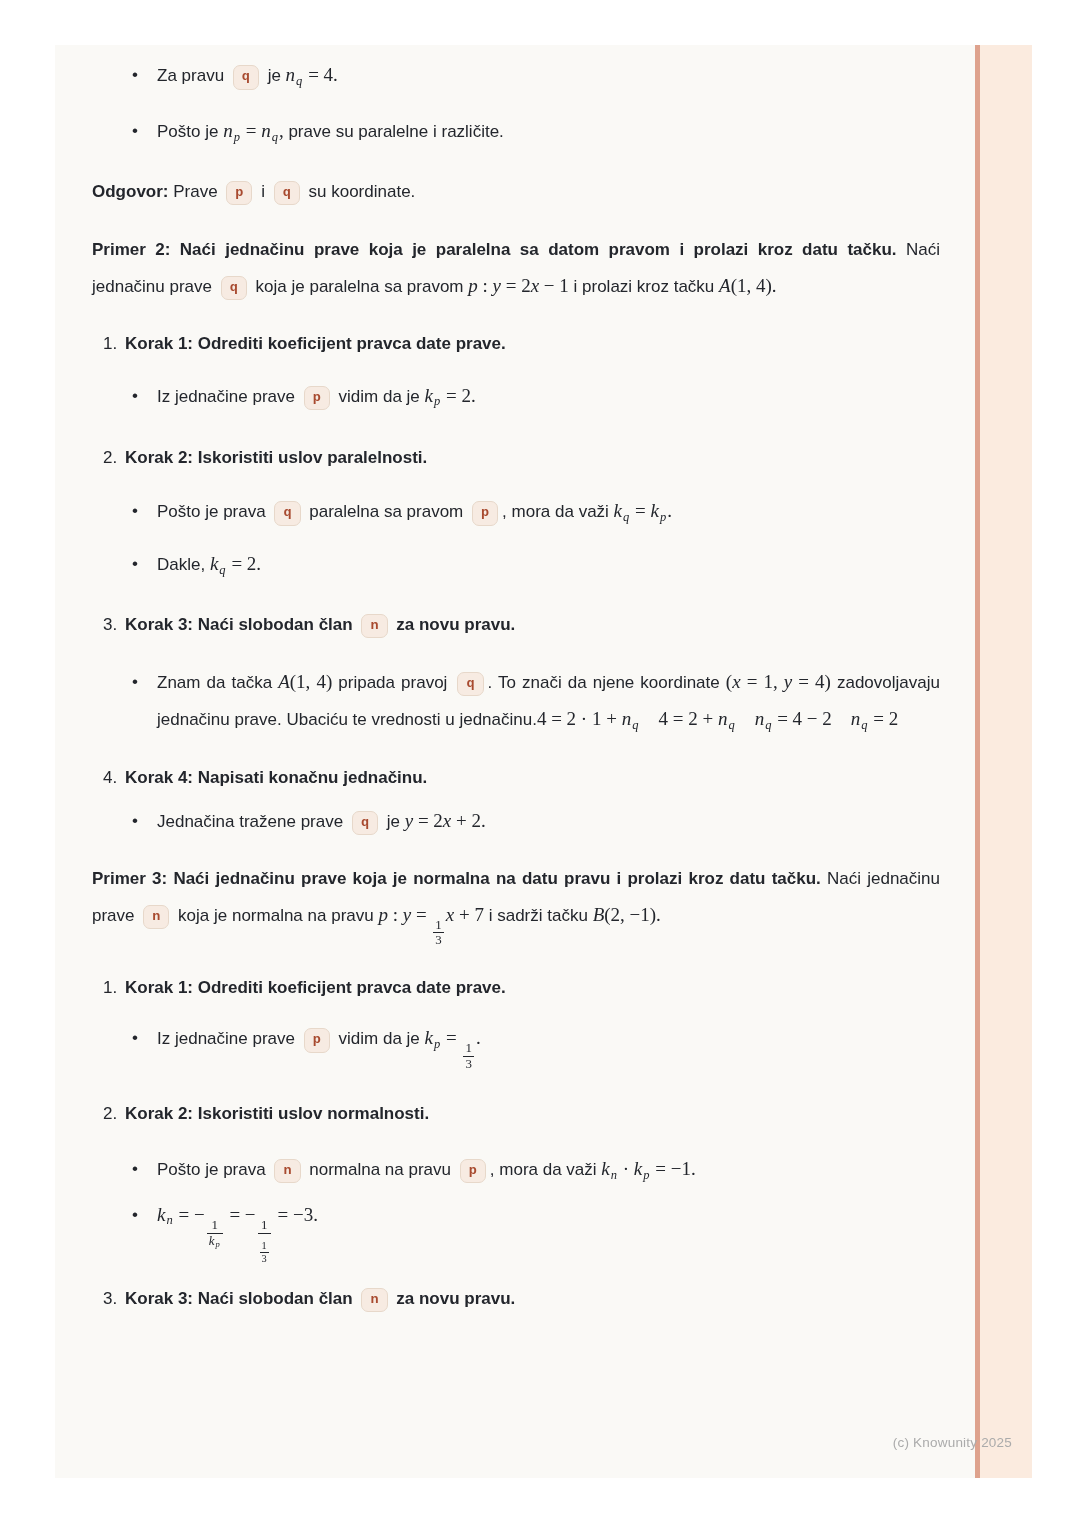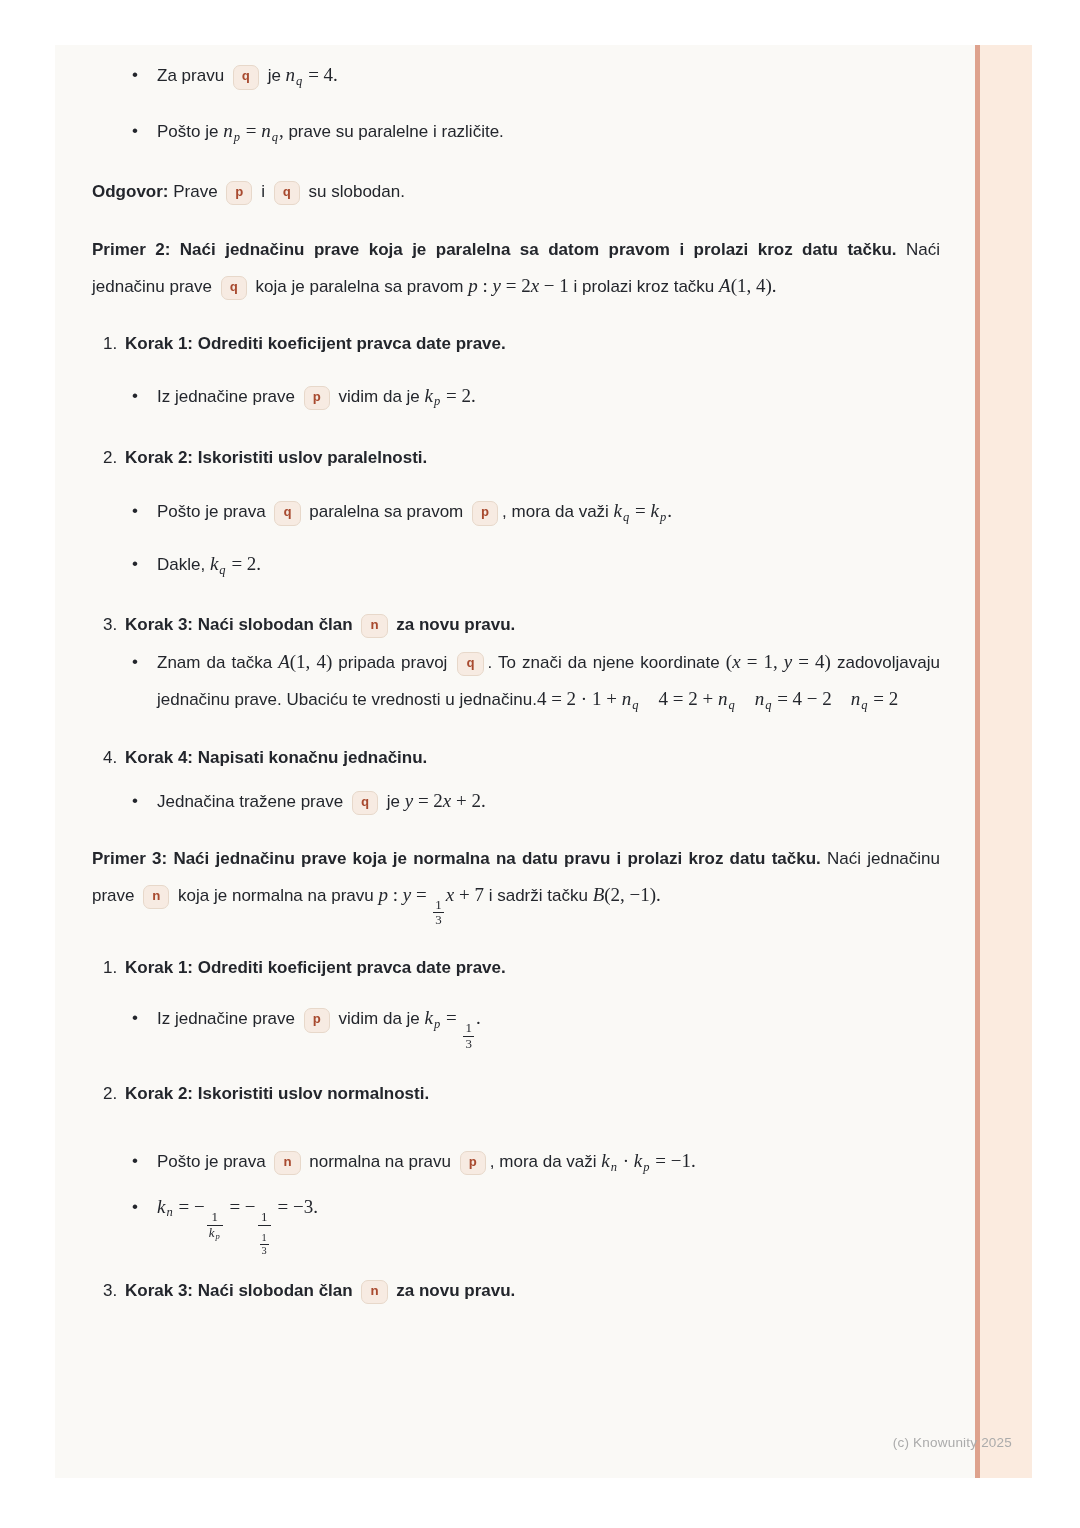--- a/index.html
+++ b/index.html
@@ -63,21 +63,21 @@
 </head>
 <body>
 
 <div class="card">
   <div class="bullet" style="margin-top:0">
       <div class="bt"><span>Za pravu </span><span class="chip">q</span><span> je </span><span class="m"><span class="mi">n</span><span class="msub">q</span><span class="mu"> = 4.</span></span></div>
     </div>
   <div class="bullet" style="margin-top:14px">
       <div class="bt"><span>Pošto je </span><span class="m"><span class="mi">n</span><span class="msub">p</span><span class="mu"> = </span><span class="mi">n</span><span class="msub">q</span><span class="mu">,</span></span><span> prave su paralelne i različite.</span></div>
     </div>
-  <div class="para" style="margin-top:19px"><span class="bseg">Odgovor:</span><span> Prave </span><span class="chip">p</span><span> i </span><span class="chip">q</span><span> su slobodan.</span></div>
+  <div class="para" style="margin-top:19px"><span class="bseg">Odgovor:</span><span> Prave </span><span class="chip">p</span><span> i </span><span class="chip">q</span><span> su koordinate.</span></div>
   <div class="para j" style="margin-top:22px"><span class="bseg">Primer 2: Naći jednačinu prave koja je paralelna sa datom pravom i prolazi kroz datu tačku.</span><span> Naći jednačinu prave </span><span class="chip">q</span><span> koja je paralelna sa pravom </span><span class="m"><span class="mi">p</span><span class="mu"> : </span><span class="mi">y</span><span class="mu"> = 2</span><span class="mi">x</span><span class="mu"> − 1</span></span><span> i prolazi kroz tačku </span><span class="m"><span class="mi">A</span><span class="mu">(1, 4).</span></span></div>
   <div class="step" style="margin-top:21px">
       <span class="num">1.</span>
       <div class="st"><span class="bseg">Korak 1: Odrediti koeficijent pravca date prave.</span></div>
     </div>
   <div class="bullet" style="margin-top:16px">
       <div class="bt"><span>Iz jednačine prave </span><span class="chip">p</span><span> vidim da je </span><span class="m"><span class="mi">k</span><span class="msub">p</span><span class="mu"> = 2.</span></span></div>
     </div>
   <div class="step" style="margin-top:21px">
       <span class="num">2.</span>
@@ -86,21 +86,21 @@
   <div class="bullet" style="margin-top:17px">
       <div class="bt"><span>Pošto je prava </span><span class="chip">q</span><span> paralelna sa pravom </span><span class="chip">p</span><span>, mora da važi </span><span class="m"><span class="mi">k</span><span class="msub">q</span><span class="mu"> = </span><span class="mi">k</span><span class="msub">p</span><span class="mu">.</span></span></div>
     </div>
   <div class="bullet" style="margin-top:11px">
       <div class="bt"><span>Dakle, </span><span class="m"><span class="mi">k</span><span class="msub">q</span><span class="mu"> = 2.</span></span></div>
     </div>
   <div class="step" style="margin-top:19px">
       <span class="num">3.</span>
       <div class="st"><span class="bseg">Korak 3: Naći slobodan član </span><span class="chip">n</span><span class="bseg"> za novu pravu.</span></div>
     </div>
-  <div class="bullet" style="margin-top:1px">
+  <div class="bullet" style="margin-top:21px">
       <div class="bt j"><span>Znam da tačka </span><span class="m"><span class="mi">A</span><span class="mu">(1, 4)</span></span><span> pripada pravoj </span><span class="chip">q</span><span>. To znači da njene koordinate </span><span class="m"><span class="mu">(</span><span class="mi">x</span><span class="mu"> = 1, </span><span class="mi">y</span><span class="mu"> = 4)</span></span><span> zadovoljavaju jednačinu prave. Ubaciću te vrednosti u jednačinu.</span><span class="m"><span class="mu">4 = 2 · 1 + </span><span class="mi">n</span><span class="msub">q</span><span class="mu">   4 = 2 + </span><span class="mi">n</span><span class="msub">q</span><span class="mu">   </span><span class="mi">n</span><span class="msub">q</span><span class="mu"> = 4 − 2   </span><span class="mi">n</span><span class="msub">q</span><span class="mu"> = 2</span></span></div>
     </div>
   <div class="step" style="margin-top:17px">
       <span class="num">4.</span>
       <div class="st"><span class="bseg">Korak 4: Napisati konačnu jednačinu.</span></div>
     </div>
   <div class="bullet" style="margin-top:7px">
       <div class="bt"><span>Jednačina tražene prave </span><span class="chip">q</span><span> je </span><span class="m"><span class="mi">y</span><span class="mu"> = 2</span><span class="mi">x</span><span class="mu"> + 2.</span></span></div>
     </div>
   <div class="para j" style="margin-top:21px"><span class="bseg">Primer 3: Naći jednačinu prave koja je normalna na datu pravu i prolazi kroz datu tačku.</span><span> Naći jednačinu prave </span><span class="chip">n</span><span> koja je normalna na pravu </span><span class="m"><span class="mi">p</span><span class="mu"> : </span><span class="mi">y</span><span class="mu"> = </span><span class="frac">
@@ -114,21 +114,21 @@
   <div class="bullet" style="margin-top:14px">
       <div class="bt"><span>Iz jednačine prave </span><span class="chip">p</span><span> vidim da je </span><span class="m"><span class="mi">k</span><span class="msub">p</span><span class="mu"> = </span><span class="frac">
             <span class="fnum"><span class="mu">1</span></span>
             <span class="fden"><span class="mu">3</span></span>
           </span><span class="mu">.</span></span></div>
     </div>
   <div class="step" style="margin-top:24px">
       <span class="num">2.</span>
       <div class="st"><span class="bseg">Korak 2: Iskoristiti uslov normalnosti.</span></div>
     </div>
-  <div class="bullet" style="margin-top:31px">
+  <div class="bullet" style="margin-top:19px">
       <div class="bt"><span>Pošto je prava </span><span class="chip">n</span><span> normalna na pravu </span><span class="chip">p</span><span>, mora da važi </span><span class="m"><span class="mi">k</span><span class="msub">n</span><span class="mu"> · </span><span class="mi">k</span><span class="msub">p</span><span class="mu"> = −1.</span></span></div>
     </div>
   <div class="bullet" style="margin-top:4px">
       <div class="bt"><span class="m"><span class="mi">k</span><span class="msub">n</span><span class="mu"> = −</span><span class="frac">
             <span class="fnum"><span class="mu">1</span></span>
             <span class="fden"><span class="mi">k</span><span class="msub">p</span></span>
           </span><span class="mu"> = −</span><span class="frac">
             <span class="fnum"><span class="mu">1</span></span>
             <span class="fden"><span class="frac">
                 <span class="fnum"><span class="mu">1</span></span>

